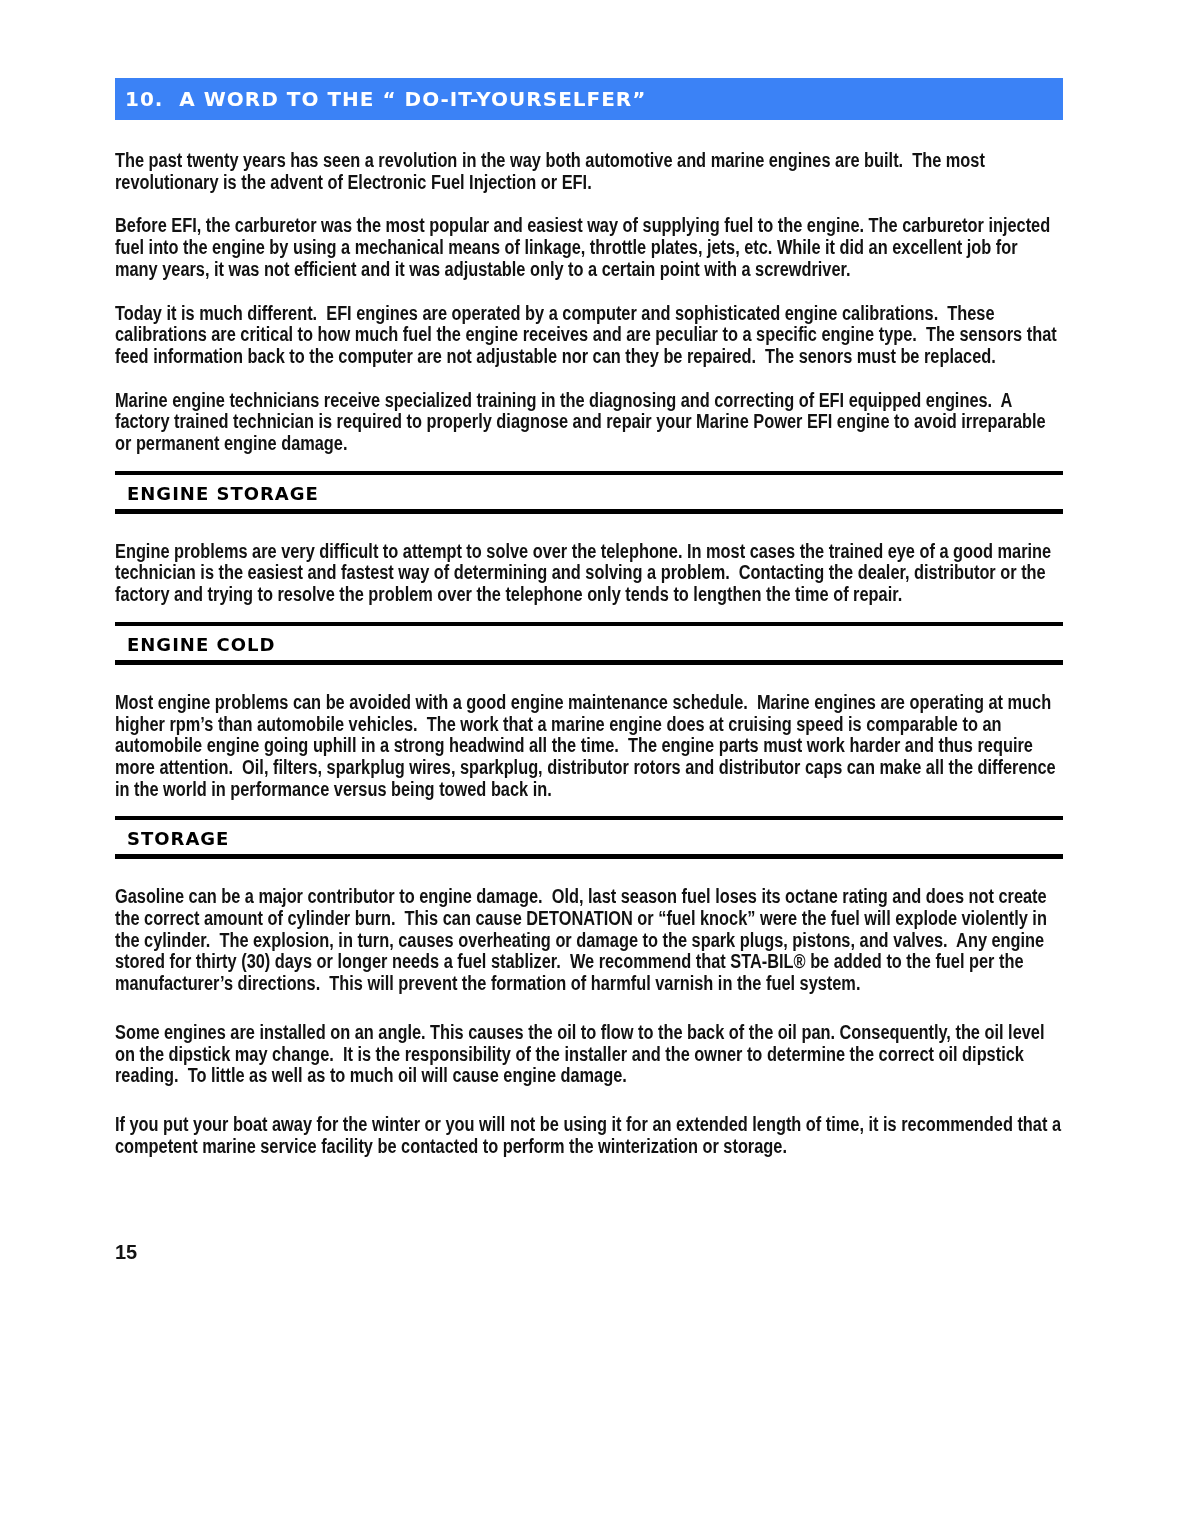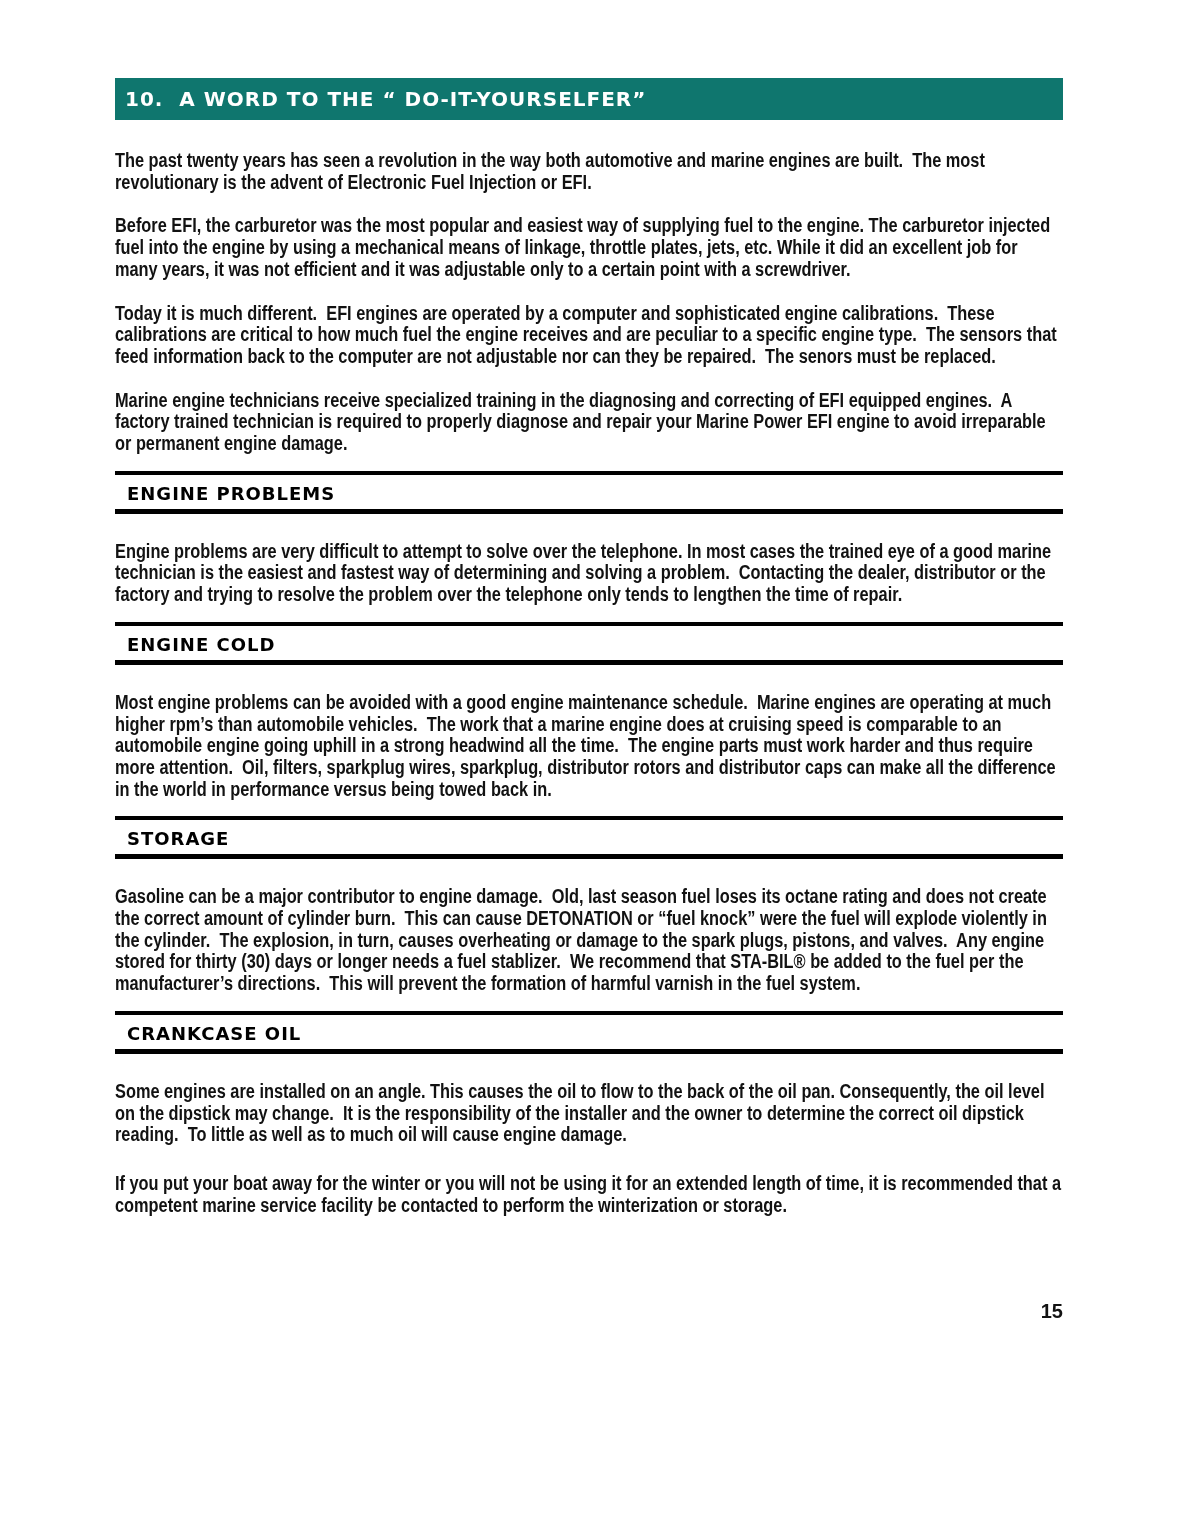--- a/index.html
+++ b/index.html
@@ -4,21 +4,21 @@
 <style>
   html,body{margin:0;padding:0;}
   body{
     width:1190px;height:1540px;background:#ffffff;overflow:hidden;
     font-family:"Liberation Sans",sans-serif;
   }
   .content{
     position:relative;margin-left:115px;width:948px;
   }
   .header-bar{
-    margin-top:78px;height:42px;background:#0f766e;
+    margin-top:78px;height:42px;background:#3b82f6;
     display:flex;align-items:center;
   }
   .header-bar .bar-title{
     color:#ffffff;
     font-family:"DejaVu Sans","Liberation Sans",sans-serif;
     font-weight:bold;font-size:20px;letter-spacing:1px;
     padding-left:10px;white-space:pre;
   }
   .para{
     margin:0;font-weight:bold;font-size:20px;line-height:21.7px;
@@ -32,21 +32,21 @@
     box-sizing:border-box;width:948px;margin-top:16px;
     border-top:4px solid #000000;border-bottom:5px solid #000000;
     padding:7px 0 3px 12px;
   }
   .sect-title{
     font-family:"DejaVu Sans","Liberation Sans",sans-serif;
     font-weight:bold;font-size:18px;line-height:24px;letter-spacing:1px;
     color:#000000;white-space:pre;display:block;
   }
   .page-number{
-    margin-top:84px;text-align:right;
+    margin-top:84px;
     font-weight:bold;font-size:20px;line-height:22px;color:#121212;
   }
 </style>
 </head>
 <body>
 
 <div class="content">
 
   <div class="header-bar">
     <span class="bar-title">10.  A WORD TO THE “ DO-IT-YOURSELFER”</span>
@@ -54,33 +54,30 @@
 
   <div>
       <p class="para first">The past twenty years has seen a revolution in the way both automotive and marine engines are built.  The most revolutionary is the advent of Electronic Fuel Injection or EFI.</p>
       <p class="para gap">Before EFI, the carburetor was the most popular and easiest way of supplying fuel to the engine. The carburetor injected fuel into the engine by using a mechanical means of linkage, throttle plates, jets, etc. While it did an excellent job for many years, it was not efficient and it was adjustable only to a certain point with a screwdriver.</p>
       <p class="para gap">Today it is much different.  EFI engines are operated by a computer and sophisticated engine calibrations.  These calibrations are critical to how much fuel the engine receives and are peculiar to a specific engine type.  The sensors that feed information back to the computer are not adjustable nor can they be repaired.  The senors must be replaced.</p>
       <p class="para gap">Marine engine technicians receive specialized training in the diagnosing and correcting of EFI equipped engines.  A factory trained technician is required to properly diagnose and repair your Marine Power EFI engine to avoid irreparable or permanent engine damage.</p>
     </div>
 
   <div>
       <div class="band">
-        <span class="sect-title">ENGINE PROBLEMS</span>
+        <span class="sect-title">ENGINE STORAGE</span>
       </div>
       <p class="para after-band">Engine problems are very difficult to attempt to solve over the telephone. In most cases the trained eye of a good marine technician is the easiest and fastest way of determining and solving a problem.  Contacting the dealer, distributor or the factory and trying to resolve the problem over the telephone only tends to lengthen the time of repair.</p>
       <div class="band">
         <span class="sect-title">ENGINE COLD</span>
       </div>
       <p class="para after-band">Most engine problems can be avoided with a good engine maintenance schedule.  Marine engines are operating at much higher rpm’s than automobile vehicles.  The work that a marine engine does at cruising speed is comparable to an automobile engine going uphill in a strong headwind all the time.  The engine parts must work harder and thus require more attention.  Oil, filters, sparkplug wires, sparkplug, distributor rotors and distributor caps can make all the difference in the world in performance versus being towed back in.</p>
       <div class="band">
         <span class="sect-title">STORAGE</span>
       </div>
       <p class="para after-band">Gasoline can be a major contributor to engine damage.  Old, last season fuel loses its octane rating and does not create the correct amount of cylinder burn.  This can cause DETONATION or “fuel knock” were the fuel will explode violently in the cylinder.  The explosion, in turn, causes overheating or damage to the spark plugs, pistons, and valves.  Any engine stored for thirty (30) days or longer needs a fuel stablizer.  We recommend that STA-BIL® be added to the fuel per the manufacturer’s directions.  This will prevent the formation of harmful varnish in the fuel system.</p>
-      <div class="band">
-        <span class="sect-title">CRANKCASE OIL</span>
-      </div>
       <p class="para after-band">Some engines are installed on an angle. This causes the oil to flow to the back of the oil pan. Consequently, the oil level on the dipstick may change.  It is the responsibility of the installer and the owner to determine the correct oil dipstick reading.  To little as well as to much oil will cause engine damage.</p>
       <p class="para after-band">If you put your boat away for the winter or you will not be using it for an extended length of time, it is recommended that a competent marine service facility be contacted to perform the winterization or storage.</p>
     </div>
 
   <div class="page-number">15</div>
 
 </div>
 
 </body></html>

